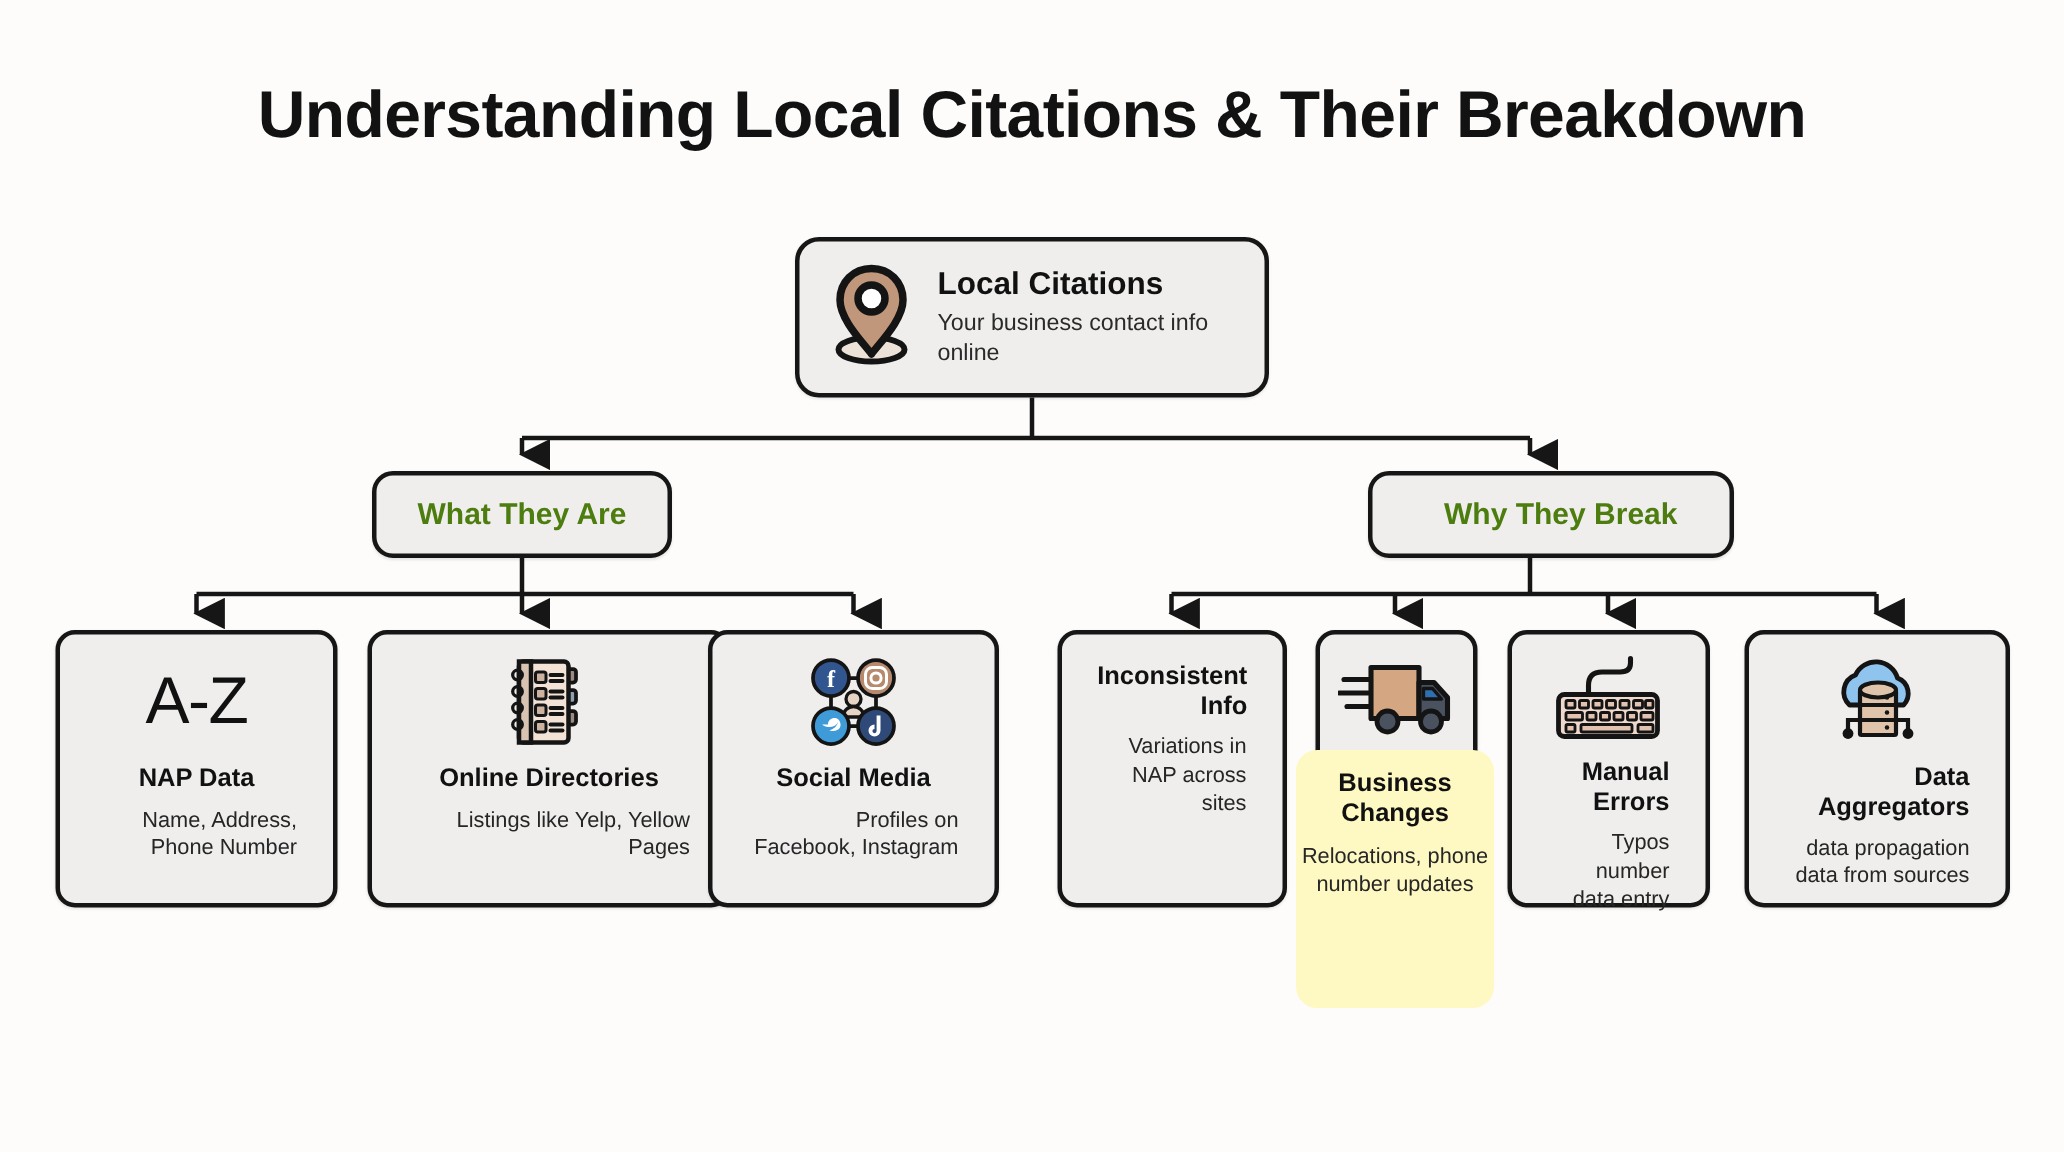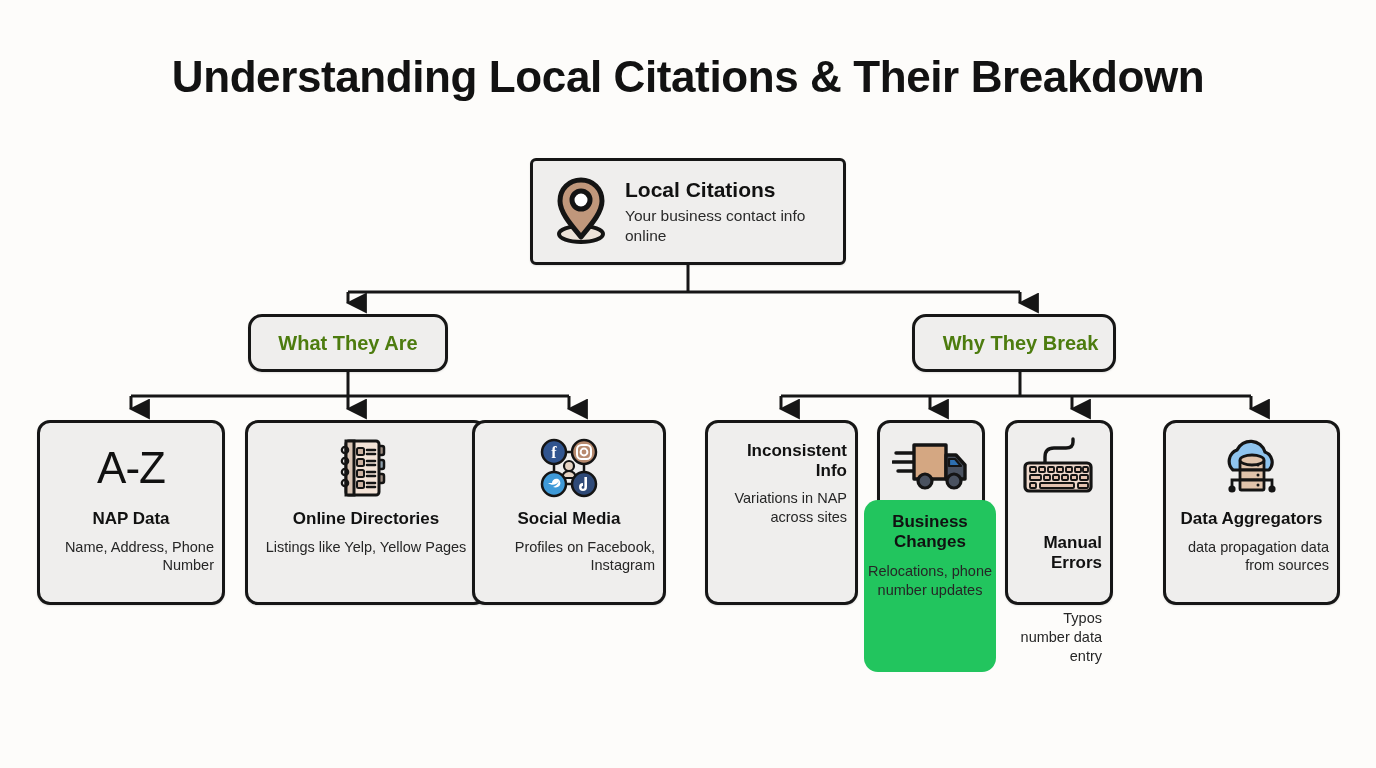--- a/index.html
+++ b/index.html
@@ -29,66 +29,66 @@
     border:3px solid #161616;
     border-radius:14px;
     box-sizing:border-box;
     box-shadow:0 1px 2px rgba(0,0,0,.10);
   }
 
   
   .root{
     left:530px;top:158px;width:316px;height:107px;
     display:flex;align-items:center;gap:14px;
-    padding:0 18px;border-radius:6px;
+    padding:0 18px;border-radius:16px;
   }
   .root .rtext{display:flex;flex-direction:column;justify-content:center;}
   .root .rtitle{font-size:21px;font-weight:bold;color:#111;line-height:1.12;}
   .root .rsub{font-size:15.5px;color:#2a2a2a;line-height:1.26;margin-top:5px;}
 
   
   .branch{
     height:58px;border-radius:14px;
     display:flex;align-items:center;justify-content:center;
     font-size:20px;font-weight:bold;color:#4d7c0f;
   }
   #branch-left{left:248px;top:314px;width:200px;}
-  #branch-right{left:912px;top:314px;width:204px;padding-left:13px;}
+  #branch-right{left:912px;top:314px;width:244px;padding-left:13px;}
 
   
   .leaf{
     top:420px;height:185px;border-radius:13px;
     display:flex;flex-direction:column;align-items:center;
-    padding:10px 8px 8px;
+    padding:10px 24px 8px;
   }
   .leaf .icon{height:66px;display:flex;align-items:center;justify-content:center;margin-top:2px;}
   .leaf .lname{
     font-size:17px;font-weight:bold;color:#111;
     text-align:right;line-height:1.16;margin-top:8px;
   }
   .leaf .ldesc{
     font-size:14.5px;color:#262626;text-align:right;
     line-height:1.28;margin-top:9px;
   }
   .az{font-size:44px;font-weight:400;color:#111;letter-spacing:-1px;line-height:1;}
 
   
   #leaf-nap{left:37px;width:188px;}
   #leaf-dir{left:245px;width:242px;}
   #leaf-soc{left:472px;width:194px;}
   
   #leaf-inc{left:705px;width:153px;}
   #leaf-biz{left:877px;width:108px;}
-  #leaf-man{left:1005px;width:108px;gap:28px;}
+  #leaf-man{left:1005px;width:135px;}
   #leaf-agg{left:1163px;width:177px;}
 
   
   .overflow-panel{
     position:absolute;left:864px;top:500px;width:132px;height:172px;
-    background:#22c55e;border-radius:14px;border:none;
+    background:#fef9c3;border-radius:14px;border:none;
     display:flex;flex-direction:column;align-items:center;
     padding-top:12px;box-sizing:border-box;z-index:5;
   }
   .overflow-panel .lname{font-size:17px;font-weight:bold;color:#111;text-align:center;line-height:1.18;}
   .overflow-panel .ldesc{font-size:14.5px;color:#262626;text-align:center;line-height:1.30;margin-top:10px;}
 
   
   #leaf-biz{z-index:1;}
   #leaf-biz .lname,#leaf-biz .ldesc{visibility:hidden;}
 </style>

